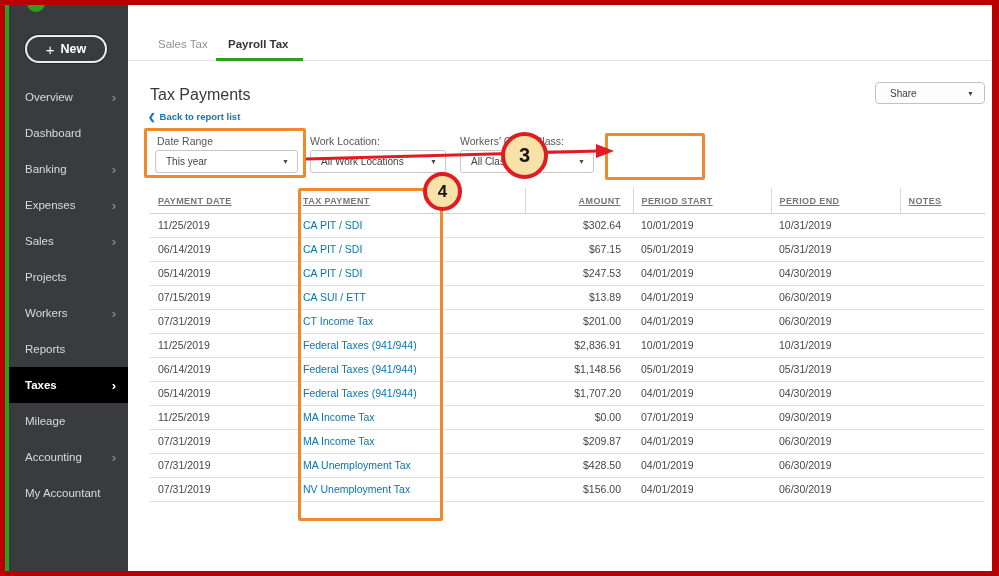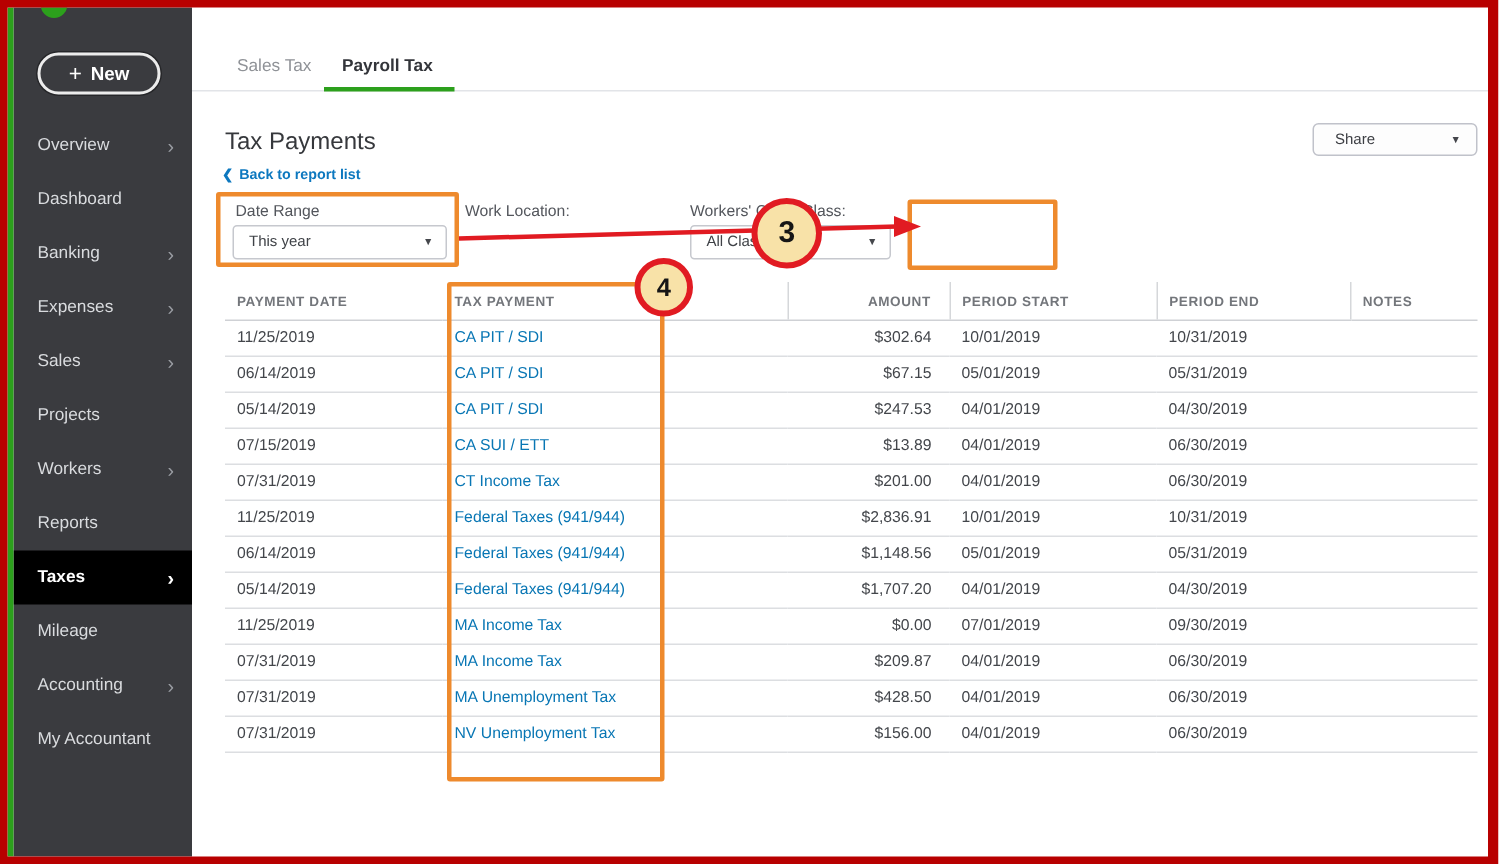--- a/index.html
+++ b/index.html
@@ -42,21 +42,21 @@
   .lbl-comp { left: 332px; }
   .field { position: absolute; top: 145px; height: 23px; border: 1px solid #c6c8ce; border-radius: 3px; background: #fff; font-size: 10px; color: #3f4247; display: flex; align-items: center; padding: 0 8px 0 10px; cursor: pointer; }
   .fld-date { left: 27px; width: 143px; gap: 32px; }
   .fld-work { left: 182px; width: 136px; }
   .fld-comp { left: 332px; width: 134px; }
   .fld-caret { margin-left: auto; font-size: 7px; color: #45474c; }
   .run-btn { position: absolute; left: 484px; top: 138px; width: 88px; height: 29px; background: #2ca01c; color: #fff; font-weight: bold; font-size: 11px; border: none; border-radius: 4px; cursor: pointer; }
 
   
   .tbl { position: absolute; left: 22px; top: 183px; width: 835px; border-collapse: collapse; table-layout: fixed; }
-  .tbl th { font-size: 9px; color: #73767b; font-weight: bold; text-align: left; padding: 8px 8px 7px 8px; border-bottom: 1px solid #cfd1d5; letter-spacing: .4px; white-space: nowrap; overflow: hidden; }
+  .tbl th { font-size: 9px; color: #73767b; font-weight: bold; text-align: left; padding: 8px 8px 7px 8px; border-bottom: 1px solid #cfd1d5; letter-spacing: .4px; white-space: nowrap; overflow: hidden; text-decoration: underline; }
   .tbl th.sep { border-left: 1px solid #d5d7da; }
   .tbl td { font-size: 10.5px; color: #43464b; padding: 5px 8px; line-height: 13px; border-bottom: 1px solid #dcdee1; white-space: nowrap; overflow: hidden; }
   .tbl .amount { text-align: right; padding-right: 12px; }
   .tax-link { color: #0876b4; cursor: pointer; text-decoration: none; }
 
   
   .ann-box { position: absolute; border: 3px solid #ee8a2d; z-index: 20; border-radius: 2px; }
   #box-date { left: 16px; top: 123px; width: 162px; height: 50px; }
   #box-run { left: 477px; top: 128px; width: 100px; height: 47px; }
   #box-col { left: 170px; top: 183px; width: 145px; height: 333px; }
@@ -143,20 +143,24 @@
     <div class="back-link">
       <span class="bchev">❮</span><span>Back to report list</span>
     </div>
 
     <span class="filter-label lbl-date">Date Range</span>
     <span class="filter-label lbl-work">Work Location:</span>
     <span class="filter-label lbl-comp">Workers' Comp Class:</span>
 
     <div class="field fld-date">
       <span>This year</span>
+      <span class="fld-caret">▼</span>
+    </div>
+    <div class="field fld-work">
+      <span>All Work Locations</span>
       <span class="fld-caret">▼</span>
     </div>
     <div class="field fld-comp">
       <span>All Classes</span>
       <span class="fld-caret">▼</span>
     </div>
 
 
     <table class="tbl">
       <colgroup>

